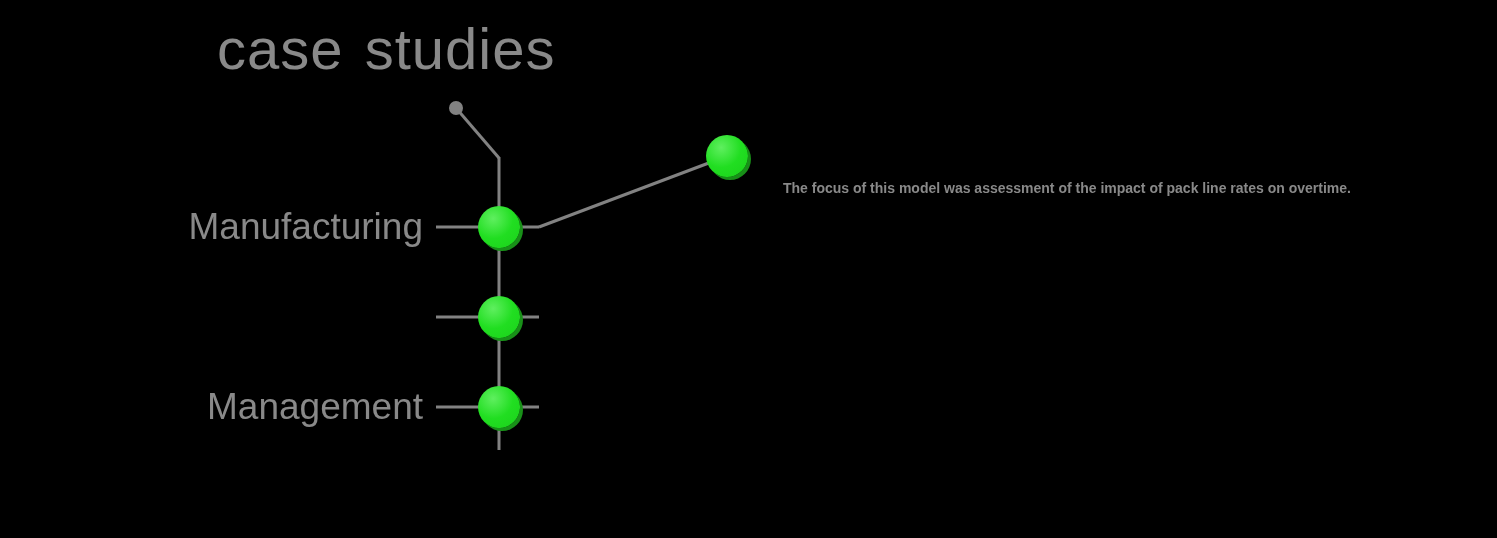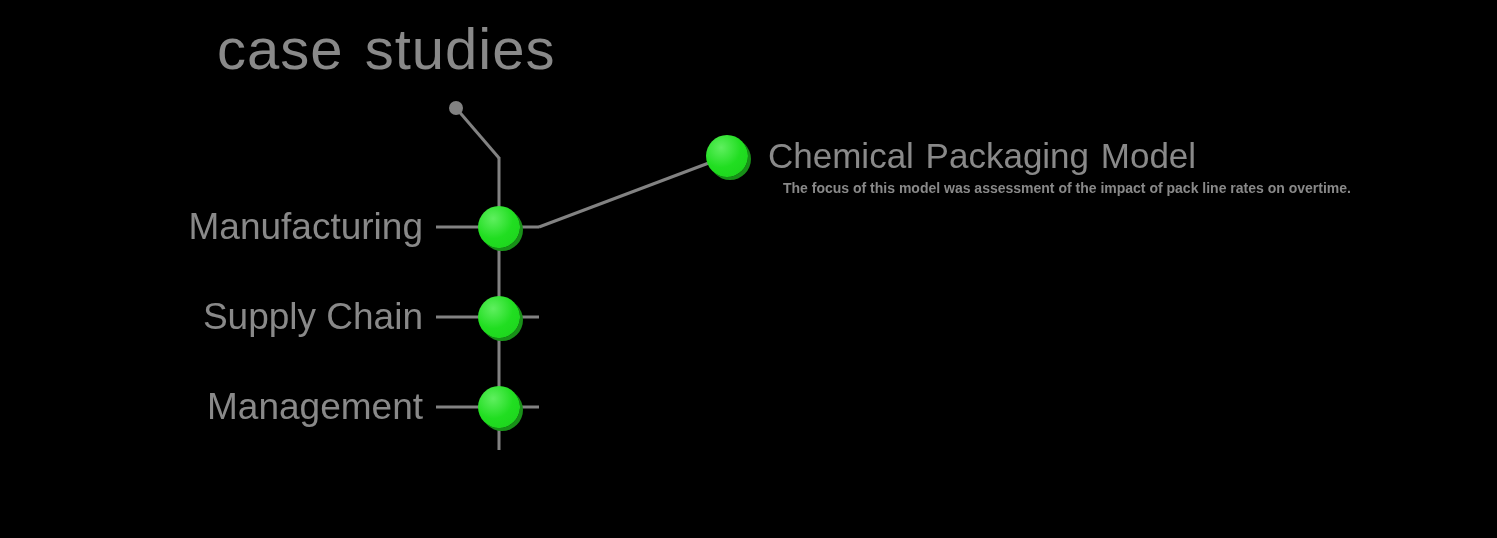--- a/index.html
+++ b/index.html
@@ -113,25 +113,23 @@
     <line class="wire" x1="430" y1="317" x2="533" y2="317"></line>
     <line class="wire" x1="430" y1="407" x2="533" y2="407"></line>
     <line class="wire" x1="430" y1="495" x2="533" y2="495"></line>
   </svg>
 
   <div class="root-dot"></div>
 
   <div class="branch-label label-manufacturing">Manufacturing</div>
   <div class="node node-manufacturing"></div>
 
-  <div class="branch-label label-supply-chain">Supply Chain</div>
   <div class="node node-supply-chain"></div>
 
   <div class="branch-label label-logistics">Management</div>
   <div class="node node-logistics"></div>
 
   <div class="node node-resource-management"></div>
 
   <div class="node node-case-study"></div>
-  <div class="case-title">Chemical Packaging Model</div>
   <div class="case-desc">The focus of this model was assessment of the impact of pack line rates on overtime.</div>
 
 </div>
 
 </body></html>

